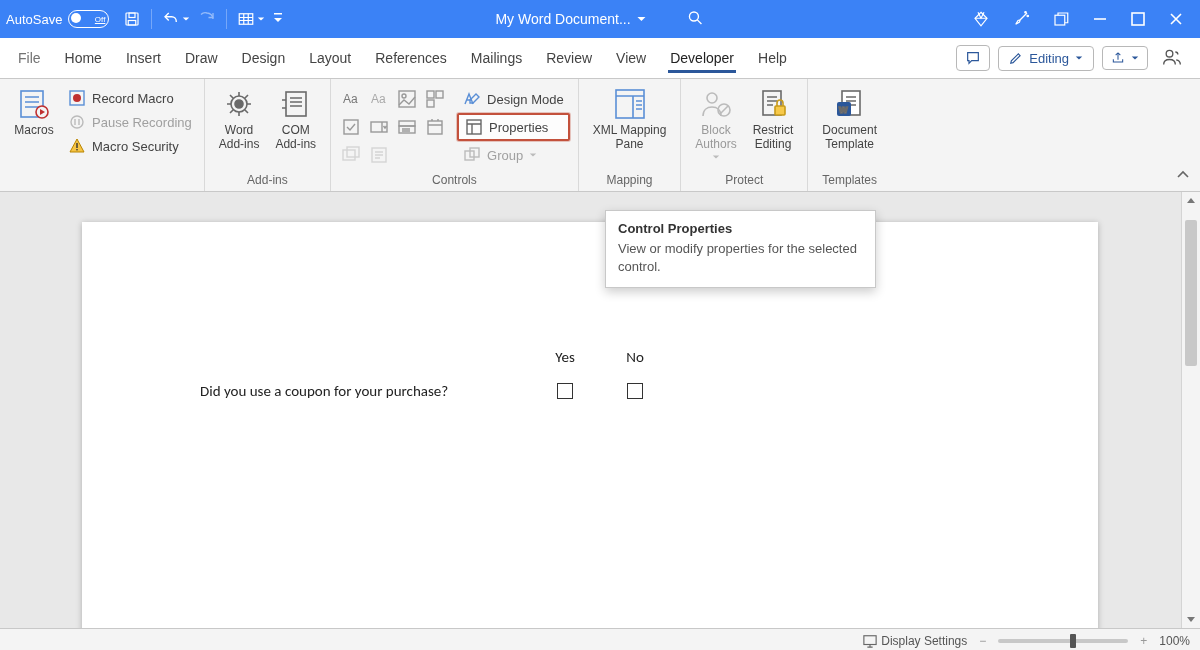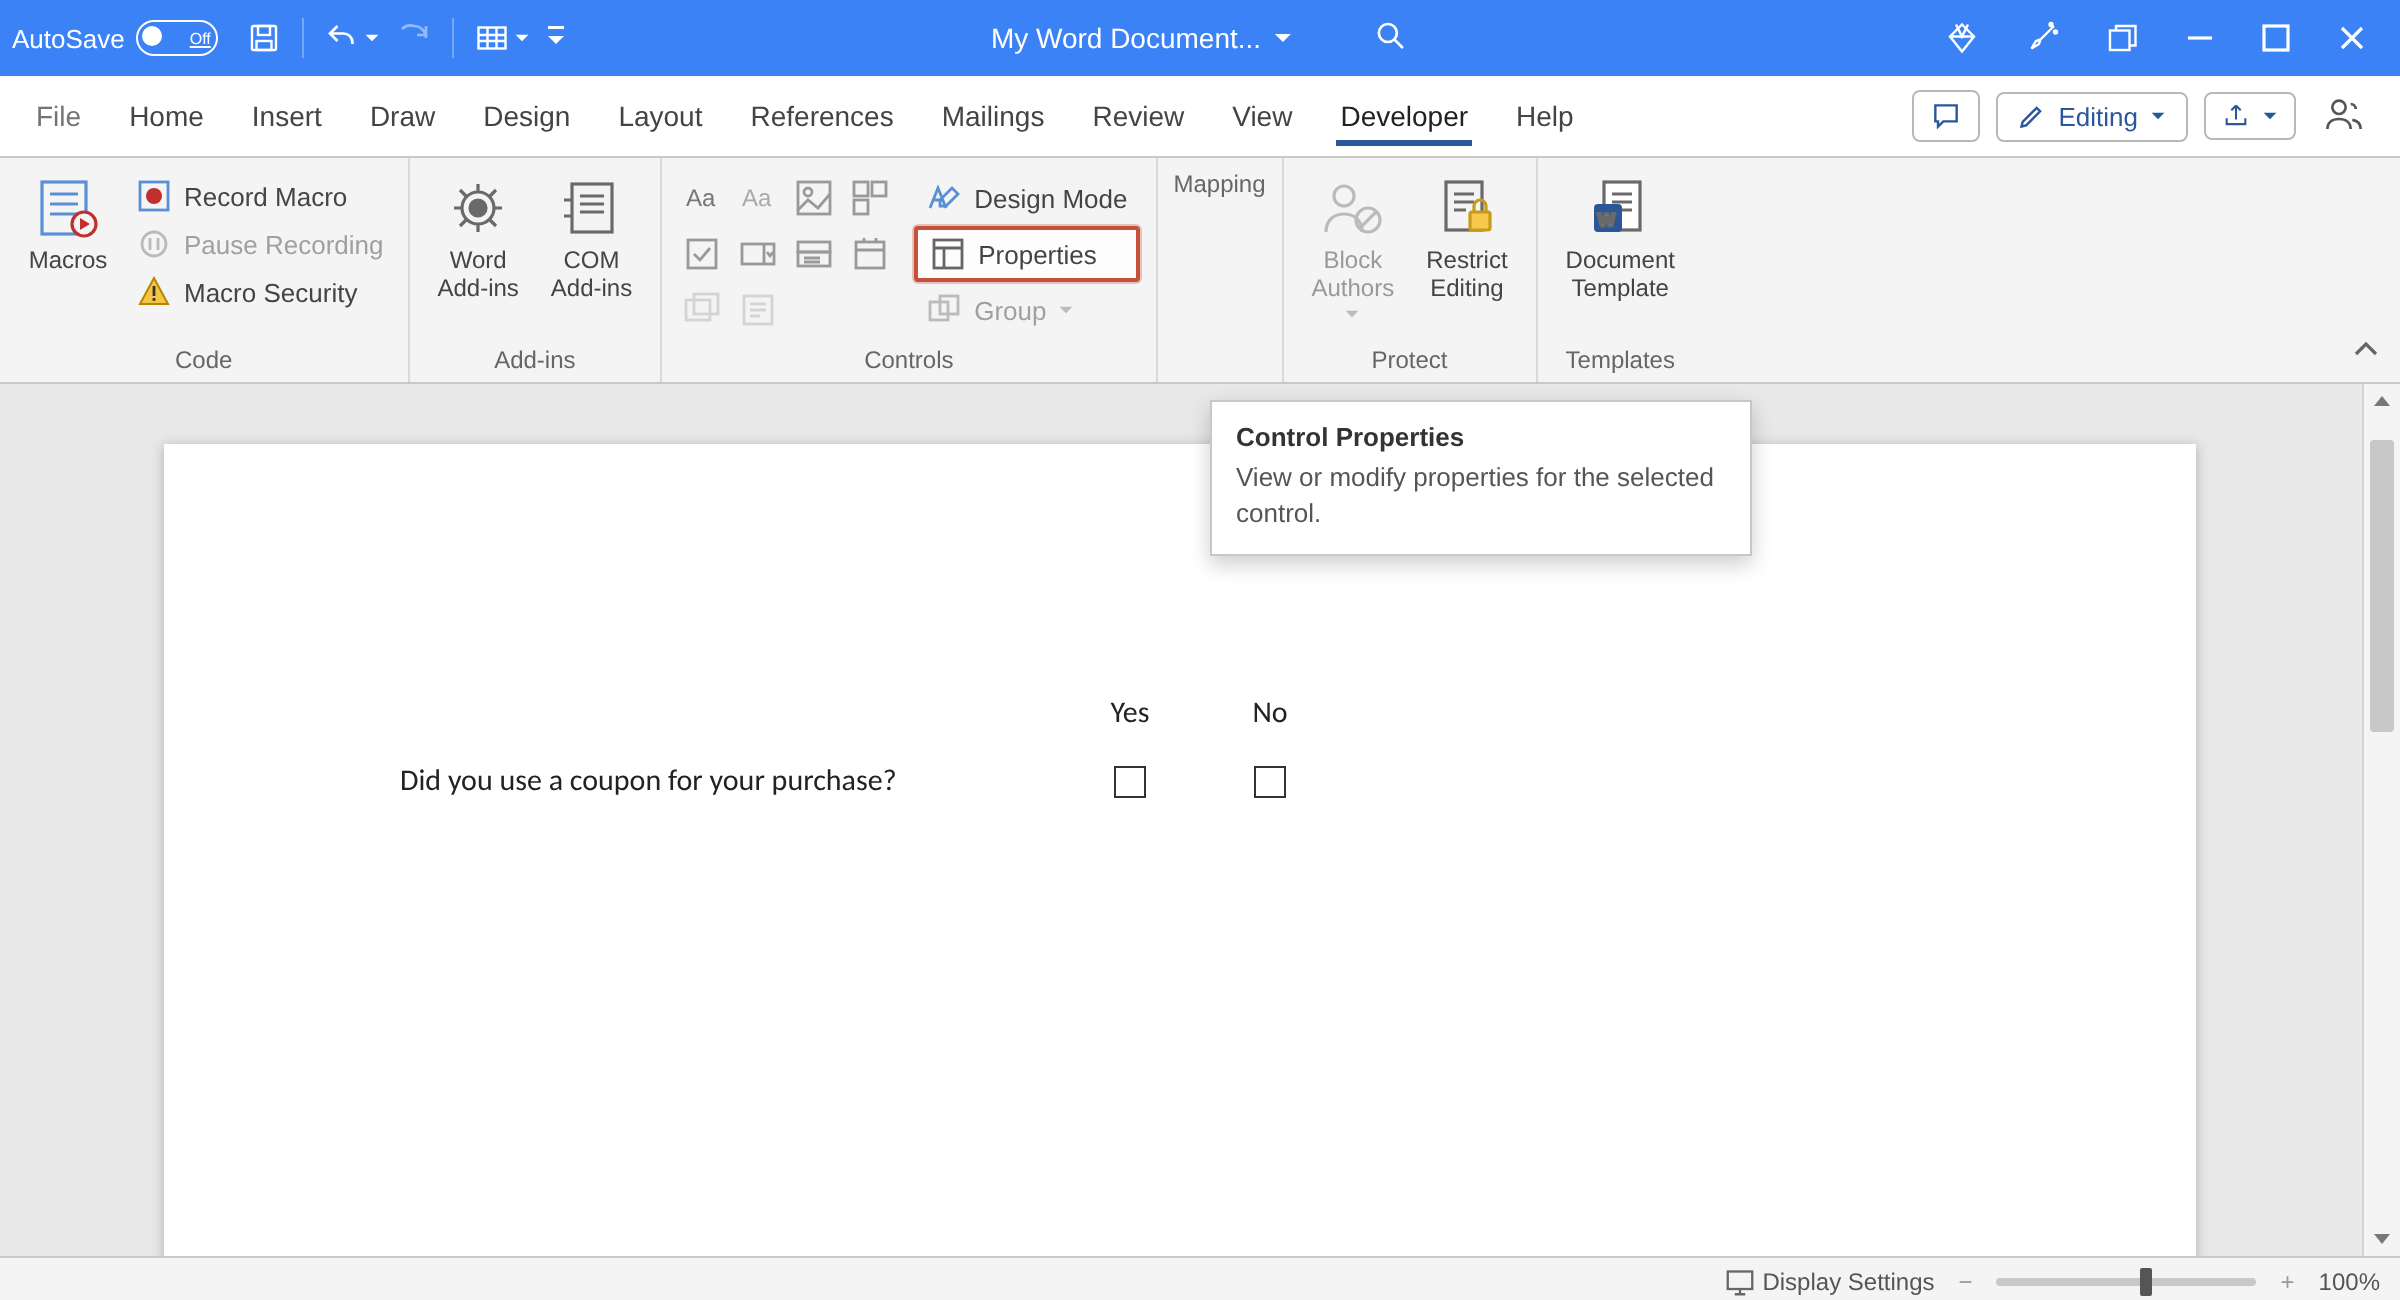--- a/index.html
+++ b/index.html
@@ -268,21 +268,21 @@
     height:146px;
     background:#c8c8c8;
     border-radius:2px;
     left:3px;
   }
 
   
   .tooltip {
     position:absolute;
     left:605px;
-    top:8px;
+    top:18px;
     width:245px;
     background:#fff;
     border:1px solid #c8c8c8;
     box-shadow:0 4px 10px rgba(0,0,0,.2);
     padding:10px 12px 12px 12px;
     font-size:13px;
   }
   .tooltip .tt-title { font-weight:600; color:#333; margin-bottom:4px;}
   .tooltip .tt-body  { color:#555; line-height:1.35;}
 
@@ -495,21 +495,20 @@
             <svg width="16" height="16" viewBox="0 0 16 16">
                 <path d="M8 1l7 13H1z" fill="#f6c444" stroke="#b88400"></path>
                 <rect x="7.3" y="5" width="1.4" height="5" fill="#333"></rect>
                 <rect x="7.3" y="11" width="1.4" height="1.4" fill="#333"></rect>
               </svg>
           </span>
           <span>Macro Security</span>
         </div>
       </div>
     </div>
-    <div class="group-label">Code</div>
   </div>
 
   <div class="group">
     <div class="group-body">
       <div class="big-btn">
         <div class="ic">
           <svg width="32" height="32" viewBox="0 0 32 32" fill="none" stroke="#6a6a6a" stroke-width="1.6">
               <circle cx="16" cy="16" r="8"></circle>
               <circle cx="16" cy="16" r="4" fill="#6a6a6a"></circle>
               <path d="M16 4v4M16 24v4M4 16h4M24 16h4M7 7l3 3M22 22l3 3M25 7l-3 3M10 22l-3 3"></path>
@@ -630,20 +629,33 @@
           <svg width="8" height="8" viewBox="0 0 10 10" fill="#bbb">
               <path d="M1 3l4 4 4-4z"></path>
             </svg>
         </div>
       </div>
     </div>
     <div class="group-label">Controls</div>
   </div>
 
   <div class="group">
+    <div class="group-body">
+      <div class="big-btn">
+        <div class="ic">
+          <svg width="34" height="34" viewBox="0 0 34 34" fill="none" stroke="#5a8fd6" stroke-width="1.6">
+              <rect x="3" y="3" width="28" height="28"></rect>
+              <path d="M3 9h28M20 9v22"></path>
+              <path d="M23 14h6M23 18h6M23 22h6"></path>
+            </svg>
+        </div>
+        <span style="white-space:pre-line">XML Mapping
+Pane</span>
+      </div>
+    </div>
     <div class="group-label">Mapping</div>
   </div>
 
   <div class="group">
     <div class="group-body">
       <div class="big-btn disabled">
         <div class="ic">
           <svg width="32" height="32" viewBox="0 0 32 32" fill="none" stroke="#bbb" stroke-width="1.6">
               <circle cx="12" cy="10" r="5"></circle>
               <path d="M3 28c0-6 4-9 9-9s9 3 9 9"></path>

